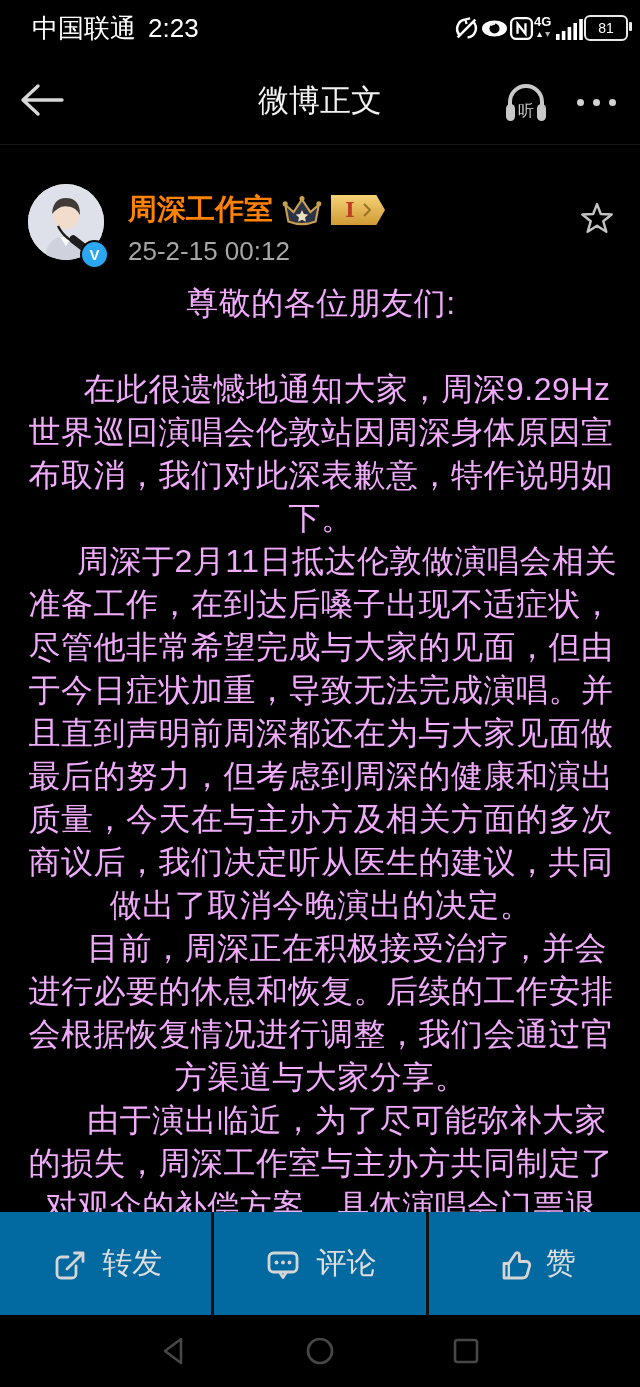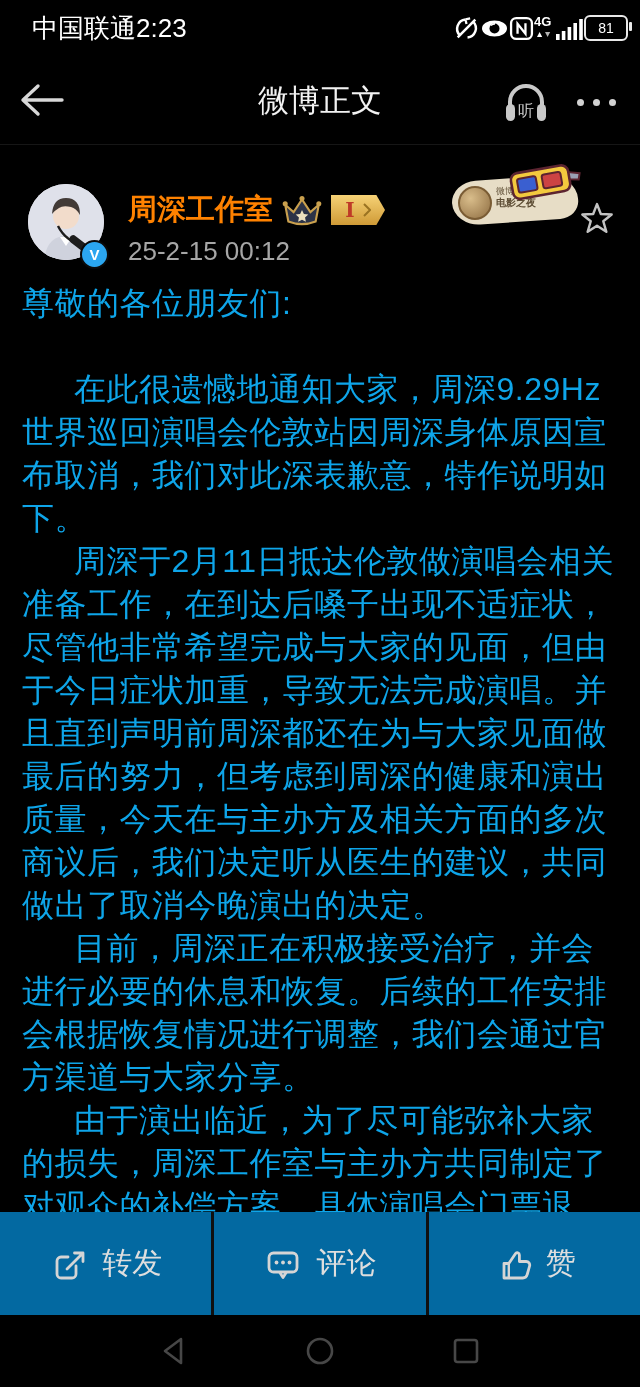--- a/index.html
+++ b/index.html
@@ -2,21 +2,21 @@
 <html><head>
 <meta charset="utf-8">
 <style>
   html,body{margin:0;padding:0;background:#000;}
   .screen{position:relative;width:640px;height:1387px;background:#000;overflow:hidden;
           font-family:"Liberation Sans","DejaVu Sans",sans-serif;}
 
   
   .status-bar{position:absolute;top:0;left:0;right:0;height:56px;display:flex;
               align-items:center;justify-content:space-between;padding:0 12px 0 32px;box-sizing:border-box;color:#fff;}
-  .sb-left{display:flex;align-items:baseline;gap:0;font-size:26px;text-align:center;}
+  .sb-left{display:flex;align-items:baseline;gap:12px;font-size:26px;text-align:center;}
   .sb-right{display:flex;align-items:center;gap:0;}
   .battery{position:relative;width:40px;height:22px;border:2px solid #e9e9e9;border-radius:6px;
            display:flex;align-items:center;justify-content:center;font-size:14px;color:#fff;}
   .battery:after{content:"";position:absolute;right:-6px;top:5px;width:3px;height:9px;background:#e9e9e9;border-radius:1px;}
 
   
   .nav-bar{position:absolute;top:56px;left:0;right:0;height:88px;border-bottom:1px solid #161616;}
   .back-btn{position:absolute;left:16px;top:22px;width:52px;height:44px;cursor:pointer;}
   .nav-title{position:absolute;left:0;right:0;top:24px;text-align:center;font-size:31px;color:#f2f2f2;font-weight:500;}
   .listen-btn{position:absolute;right:90px;top:18px;width:48px;height:52px;cursor:pointer;}
@@ -42,21 +42,21 @@
   .medal{position:absolute;left:6px;top:18px;width:34px;height:34px;border-radius:50%;
          background:radial-gradient(circle at 35% 35%,#d9bd8b,#8f6e42);border:2px solid #7a5c34;box-sizing:border-box;}
   .badge-txt{position:absolute;left:44px;top:18px;color:#5f4f36;line-height:11px;text-align:left;}
   .badge-txt .l1{font-size:9px;display:block;}
   .badge-txt .l2{font-size:10px;font-weight:bold;display:block;}
   .glasses{position:absolute;left:58px;top:-8px;transform:rotate(-10deg);}
   .fav-star{position:absolute;left:580px;top:34px;width:34px;height:34px;cursor:pointer;}
 
   
   .post-body{position:absolute;top:282px;left:22px;width:598px;height:930px;overflow:hidden;
-             font-size:32px;line-height:43px;color:#0ea5e9;letter-spacing:0.5px;}
+             font-size:32px;line-height:43px;color:#f0abfc;letter-spacing:0.5px;text-align:center;}
   .post-body p{margin:0;}
   .post-body p.gap{margin-bottom:43px;}
   .post-body p.indent{text-indent:52px;}
 
   
   .action-bar{position:absolute;top:1212px;left:0;right:0;height:103px;background:#0369a1;display:flex;}
   .action{flex:1;display:flex;align-items:center;justify-content:center;gap:13px;
           color:#dedede;font-size:30px;cursor:pointer;}
   .action + .action{border-left:3px solid #101010;}
 
@@ -155,34 +155,20 @@
         <svg width="8" height="16" viewBox="0 0 8 16">
           <path d="M1,2 L7,8 L1,14" fill="none" stroke="#9a7322" stroke-width="2"></path>
         </svg>
       </div>
     </div>
 
     <div class="meta-row">
       <span>25-2-15 00:12</span>
     </div>
 
-    <div class="movie-badge">
-      <div class="brush"></div>
-      <div class="medal"></div>
-      <div class="badge-txt">
-        <span class="l1">微博</span>
-        <span class="l2">电影之夜</span>
-      </div>
-      <svg class="glasses" width="74" height="48" viewBox="0 0 74 48">
-        <path d="M60,16 l11,3 -2,6 -10,-2 z" fill="#9aa0b4" stroke="#5c2430" stroke-width="2"></path>
-        <rect x="2" y="8" width="58" height="26" rx="7" fill="#f3c93e" stroke="#5c2430" stroke-width="2.6"></rect>
-        <rect x="8" y="14" width="19" height="14" rx="2.5" fill="#3a5fd0" stroke="#5c2430" stroke-width="2"></rect>
-        <rect x="33" y="14" width="19" height="14" rx="2.5" fill="#cc4343" stroke="#5c2430" stroke-width="2"></rect>
-      </svg>
-    </div>
 
     <svg class="fav-star" viewBox="0 0 32 32">
       <path d="M16,2 L19.6,11.3 L29.8,11.7 L21.9,18.1 L24.8,28 L16,22.3 L7.2,28 L10.1,18.1 L2.2,11.7 L12.4,11.3 Z" fill="none" stroke="#c3c3c3" stroke-width="2.3" stroke-linejoin="round"></path>
     </svg>
   </div>
 
   <div class="post-body">
     <p class="gap">尊敬的各位朋友们:</p>
     <p class="indent">在此很遗憾地通知大家，周深9.29Hz世界巡回演唱会伦敦站因周深身体原因宣布取消，我们对此深表歉意，特作说明如下。</p>
     <p class="indent">周深于2月11日抵达伦敦做演唱会相关准备工作，在到达后嗓子出现不适症状，尽管他非常希望完成与大家的见面，但由于今日症状加重，导致无法完成演唱。并且直到声明前周深都还在为与大家见面做最后的努力，但考虑到周深的健康和演出质量，今天在与主办方及相关方面的多次商议后，我们决定听从医生的建议，共同做出了取消今晚演出的决定。</p>

